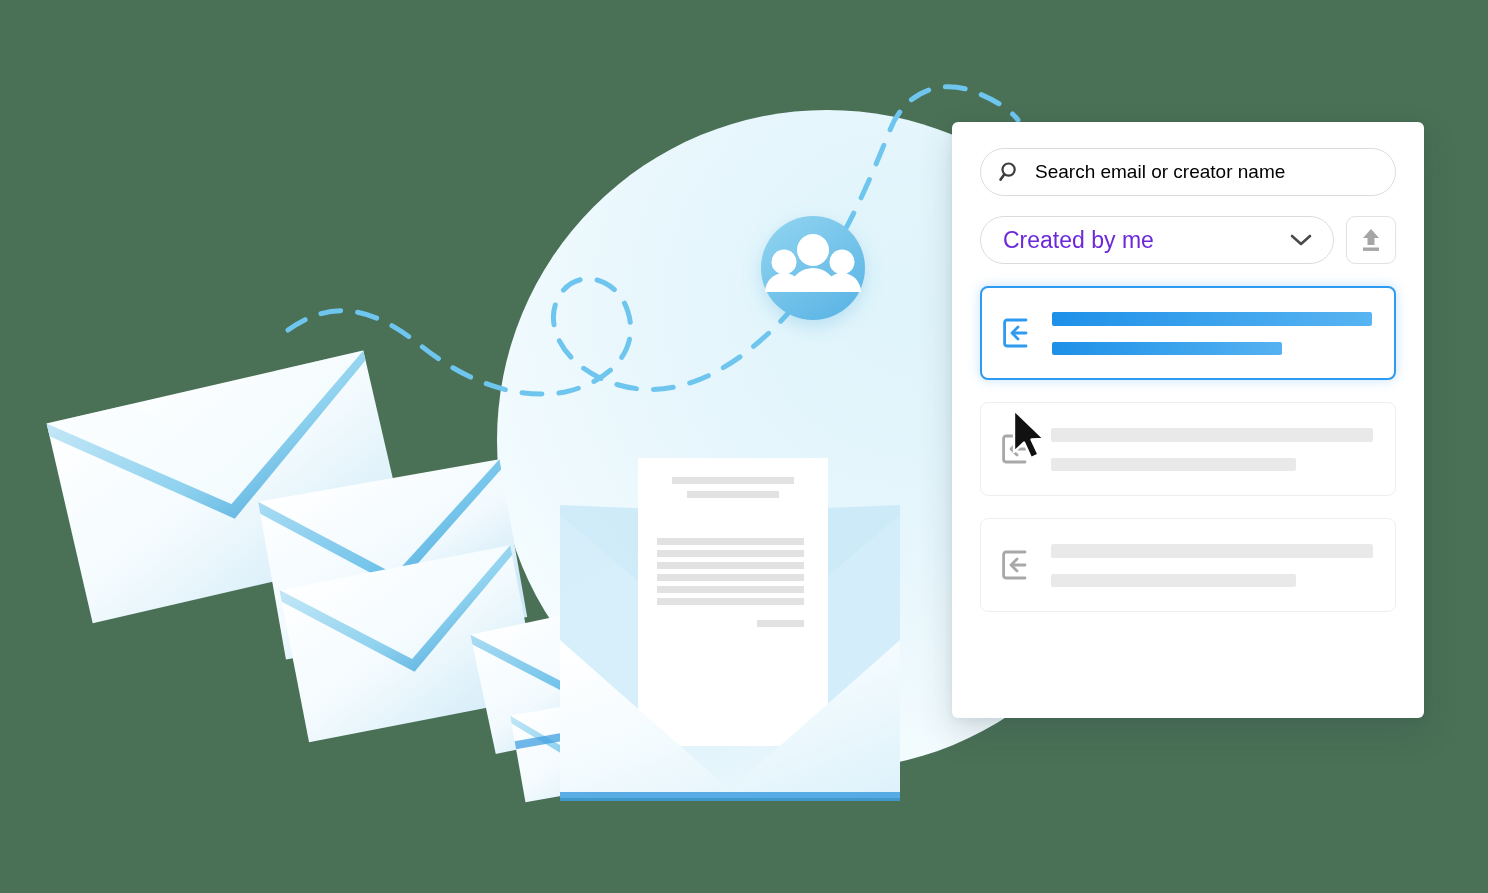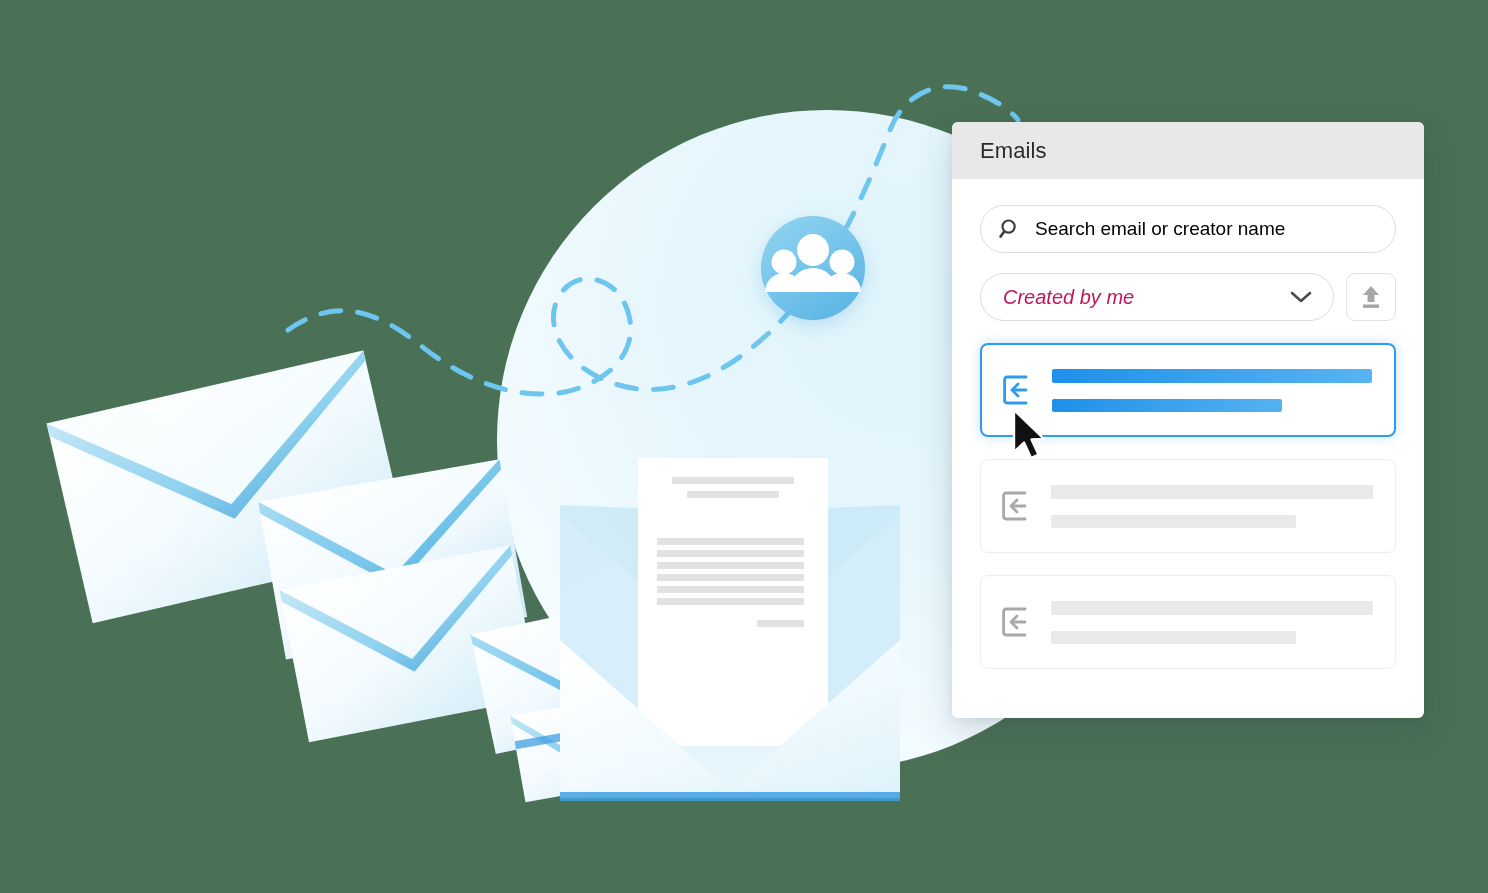--- a/index.html
+++ b/index.html
@@ -89,23 +89,22 @@
     border: 1px solid #dcdcdc;
     border-radius: 26px;
     display: flex;
     align-items: center;
     justify-content: space-between;
     padding: 0 20px 0 22px;
     box-sizing: border-box;
     background: #fff;
   }
   .dropdown-label {
-    font-size: 20px;
-    color: #be185d;
-    font-style: italic;
+    font-size: 23px;
+    color: #6d28d9;
   }
   .chev { display:block; }
   .upload-btn {
     flex: 0 0 auto;
     width: 50px;
     height: 48px;
     margin-left: 12px;
     border: 1px solid #e2e2e2;
     border-radius: 9px;
     background: #fff;
@@ -293,23 +292,20 @@
     <circle cx="813" cy="250" r="16" fill="#ffffff"></circle>
     <path d="M 789 292 a 24 24 0 0 1 48 0 Z" fill="#ffffff"></path>
     <circle cx="784" cy="262" r="12.5" fill="#ffffff"></circle>
     <path d="M 765 292 a 19 19 0 0 1 38 0 Z" fill="#ffffff"></path>
     <circle cx="842" cy="262" r="12.5" fill="#ffffff"></circle>
     <path d="M 823 292 a 19 19 0 0 1 38 0 Z" fill="#ffffff"></path>
   </svg>
 
   <div class="panel">
 
-    <div class="panel-header">
-      <div class="panel-title">Emails</div>
-    </div>
 
     <div class="panel-body">
 
       <div class="search-field">
         <svg class="search-icon" width="22" height="22" viewBox="0 0 22 22" xmlns="http://www.w3.org/2000/svg">
           <circle cx="9.6" cy="8.6" r="6.1" fill="none" stroke="#3c3c3c" stroke-width="2.2"></circle>
           <line x1="5.2" y1="13.4" x2="1.6" y2="18.6" stroke="#3c3c3c" stroke-width="2.6" stroke-linecap="round"></line>
         </svg>
         <span class="search-placeholder">Search email or creator name</span>
       </div>

